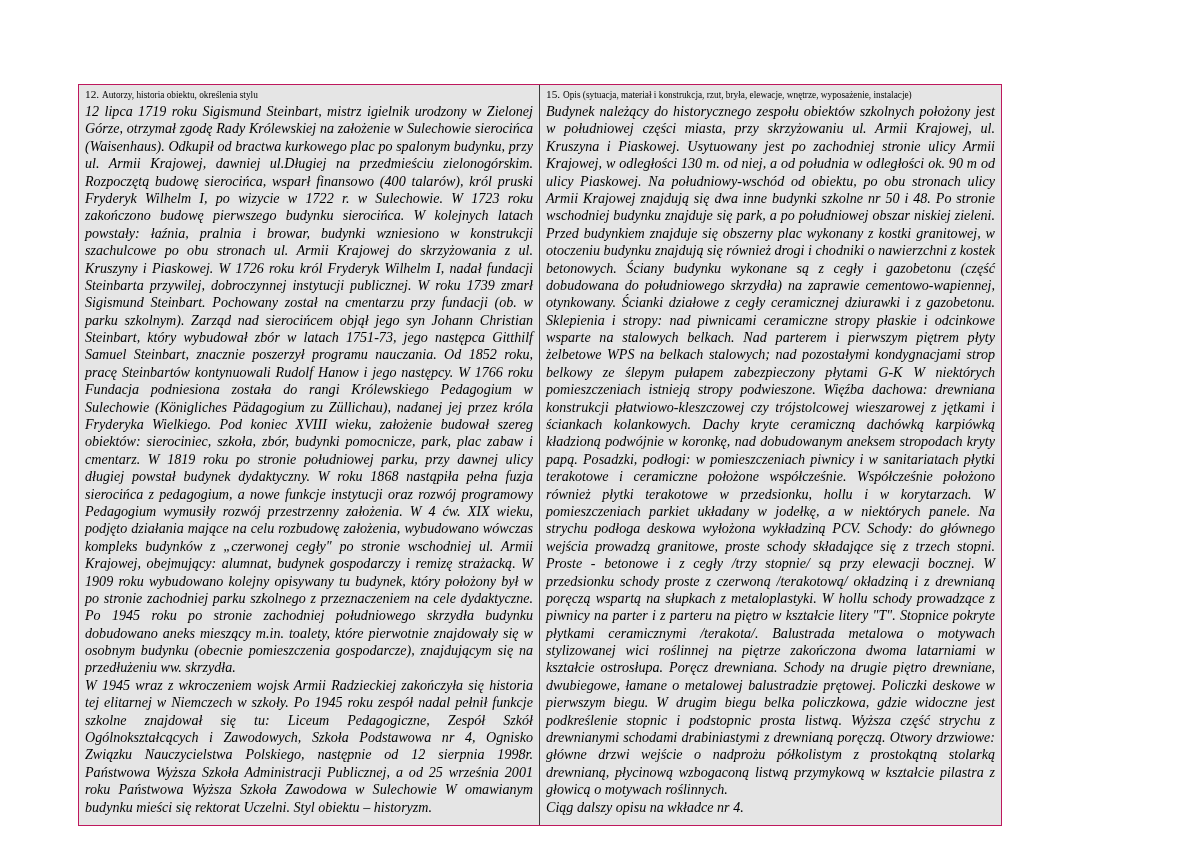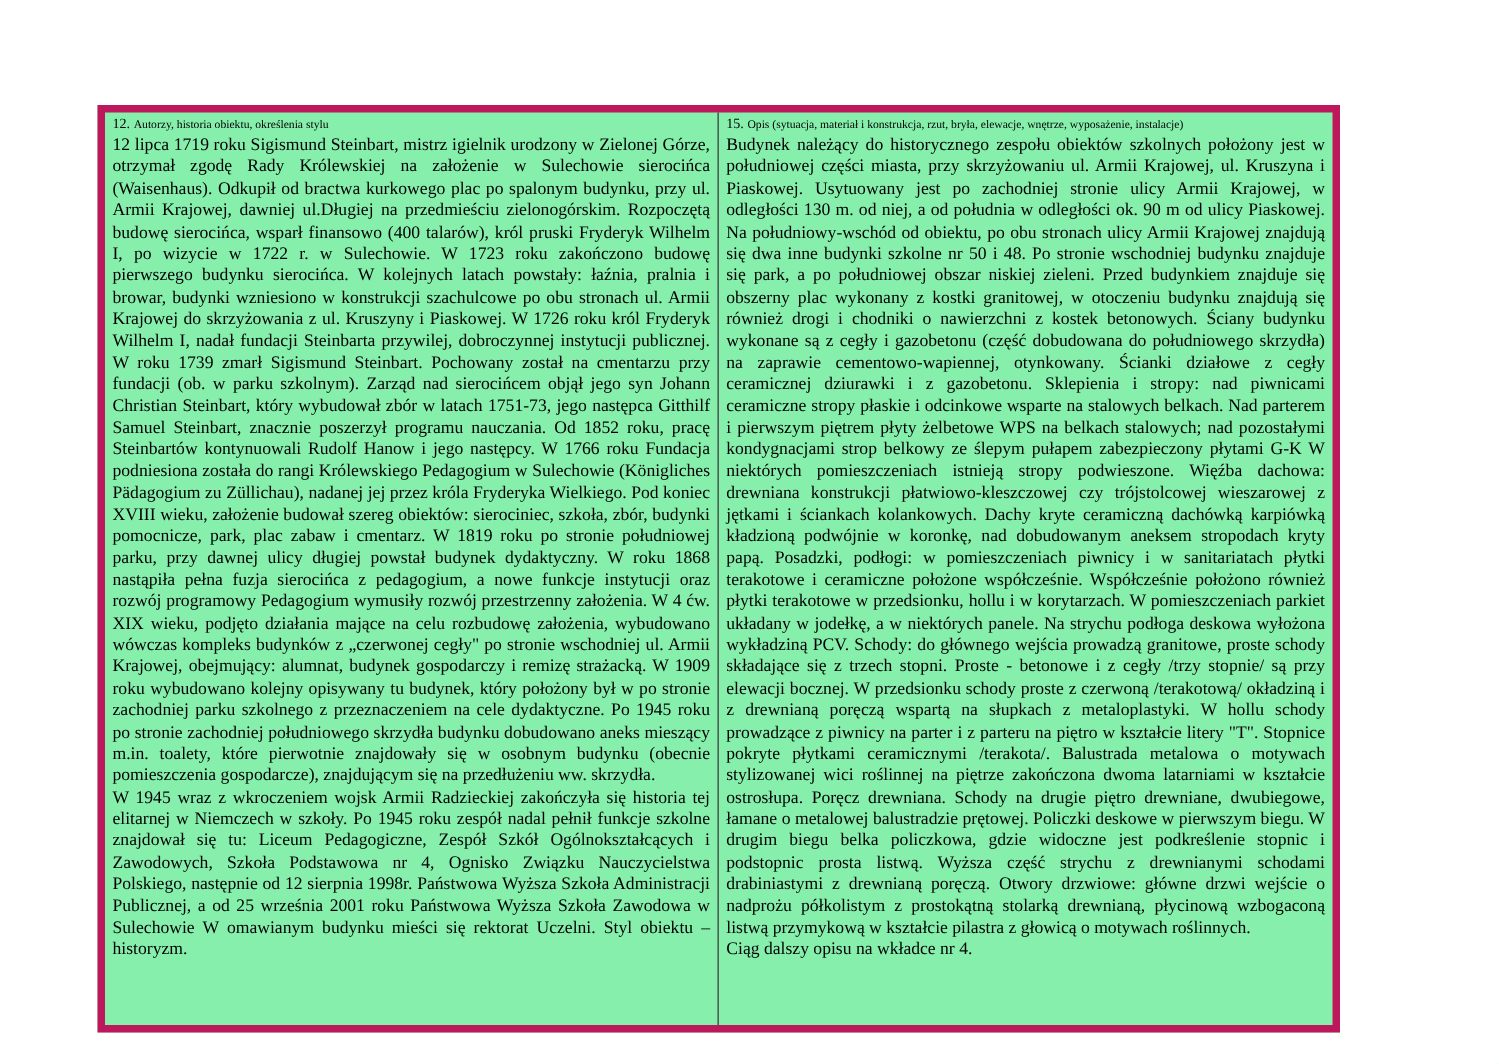--- a/index.html
+++ b/index.html
@@ -17,26 +17,26 @@
   .page {
     position: relative;
     width: 1199px;
     height: 851px;
     background: #ffffff;
   }
   .sheet {
     position: absolute;
     left: 78px;
     top: 84px;
-    width: 994px;
+    width: 924px;
     height: 742px;
-    border: 6px solid #be185d;
+    border: 1px solid #be185d;
     box-sizing: border-box;
     display: flex;
-    background: #86efac;
+    background: #e5e5e5;
   }
   .col {
     box-sizing: border-box;
     height: 100%;
     overflow: hidden;
     padding: 3px 6px 2px 6px;
   }
   .col-left {
     width: 50%;
     border-right: 1px solid #3a3a3a;
@@ -60,20 +60,21 @@
     font-size: 14.1px;
     line-height: 1.235;
     text-align: justify;
     text-justify: inter-word;
     hyphens: manual;
     margin: 0;
   }
   .body-text p {
     margin: 0;
     text-indent: 0;
+    font-style: italic;
   }
   .p-indent {
     text-indent: 13px;
   }
   .tail {
     margin-top: 2px;
   }
 </style>
 </head>
 <body>

